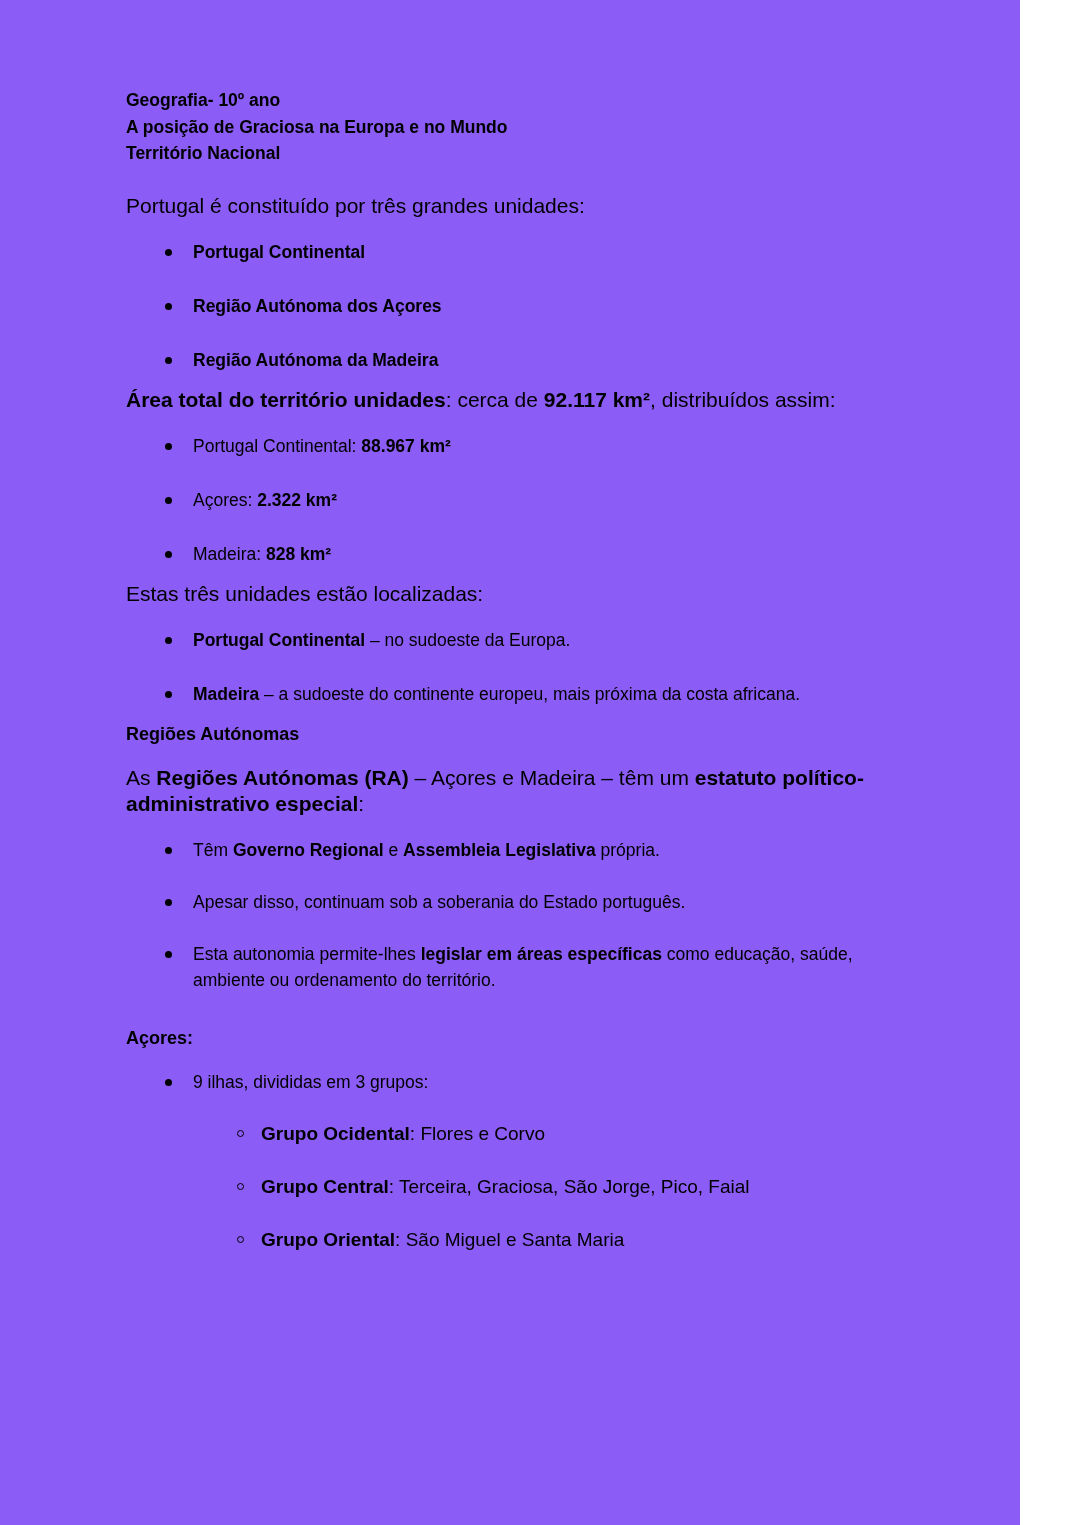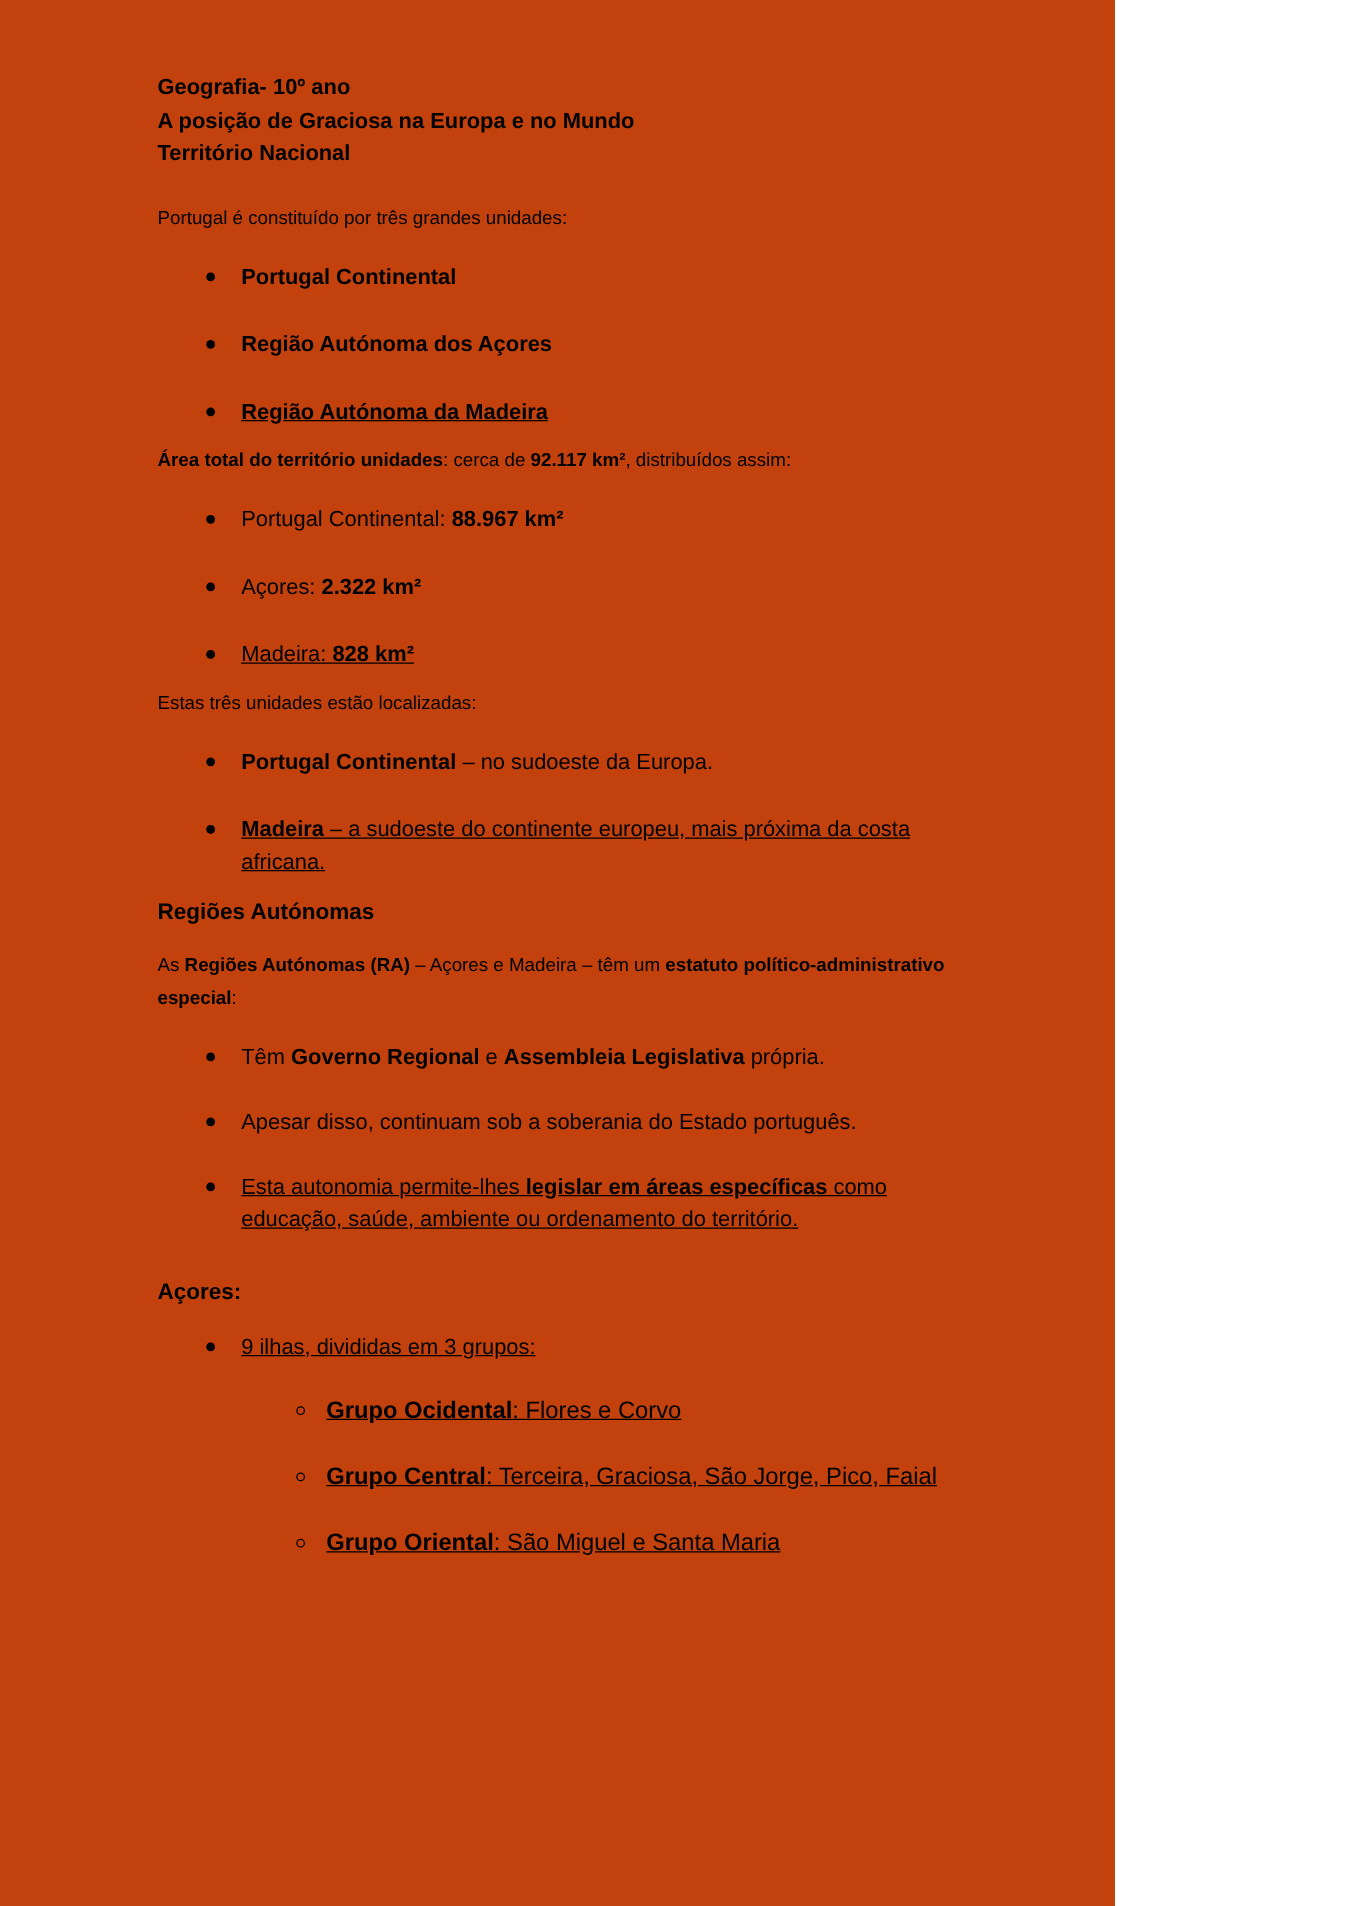--- a/index.html
+++ b/index.html
@@ -11,38 +11,38 @@
   body {
     width: 1080px;
     height: 1525px;
     font-family: "Liberation Sans", sans-serif;
     color: #000000;
     -webkit-font-smoothing: antialiased;
   }
 
   .page {
     position: relative;
-    width: 892px;
+    width: 1020px;
     height: 1525px;
-    background: #c2410c;
+    background: #8b5cf6;
     box-sizing: border-box;
-    padding: 56px 120px 0 126px;
+    padding: 87px 120px 0 126px;
   }
 
   
   .doc-title {
     font-size: 17.5px;
     font-weight: bold;
     line-height: 26.5px;
     margin: 0 0 26px 0;
   }
   .doc-title .title-line { display: block; }
 
   p.para {
-    font-size: 15px;
+    font-size: 21px;
     font-weight: normal;
     line-height: 26px;
     margin: 0 0 20px 0;
   }
 
   h3.section-head {
     font-size: 18px;
     font-weight: bold;
     line-height: 26px;
     margin: 0 0 18px 0;
@@ -54,21 +54,21 @@
     margin: 0 0 14px 0;
     padding: 0;
   }
   ul.bullets > li {
     position: relative;
     font-size: 17.5px;
     line-height: 26px;
     padding-left: 67px;
     margin-bottom: 28px;
   }
-  ul.bullets > li:last-child { margin-bottom: 0; text-decoration: underline; }
+  ul.bullets > li:last-child { margin-bottom: 0; }
   ul.bullets > li::before {
     content: "";
     position: absolute;
     left: 39px;
     top: 10px;
     width: 7px;
     height: 7px;
     border-radius: 50%;
     background: #000000;
   }

